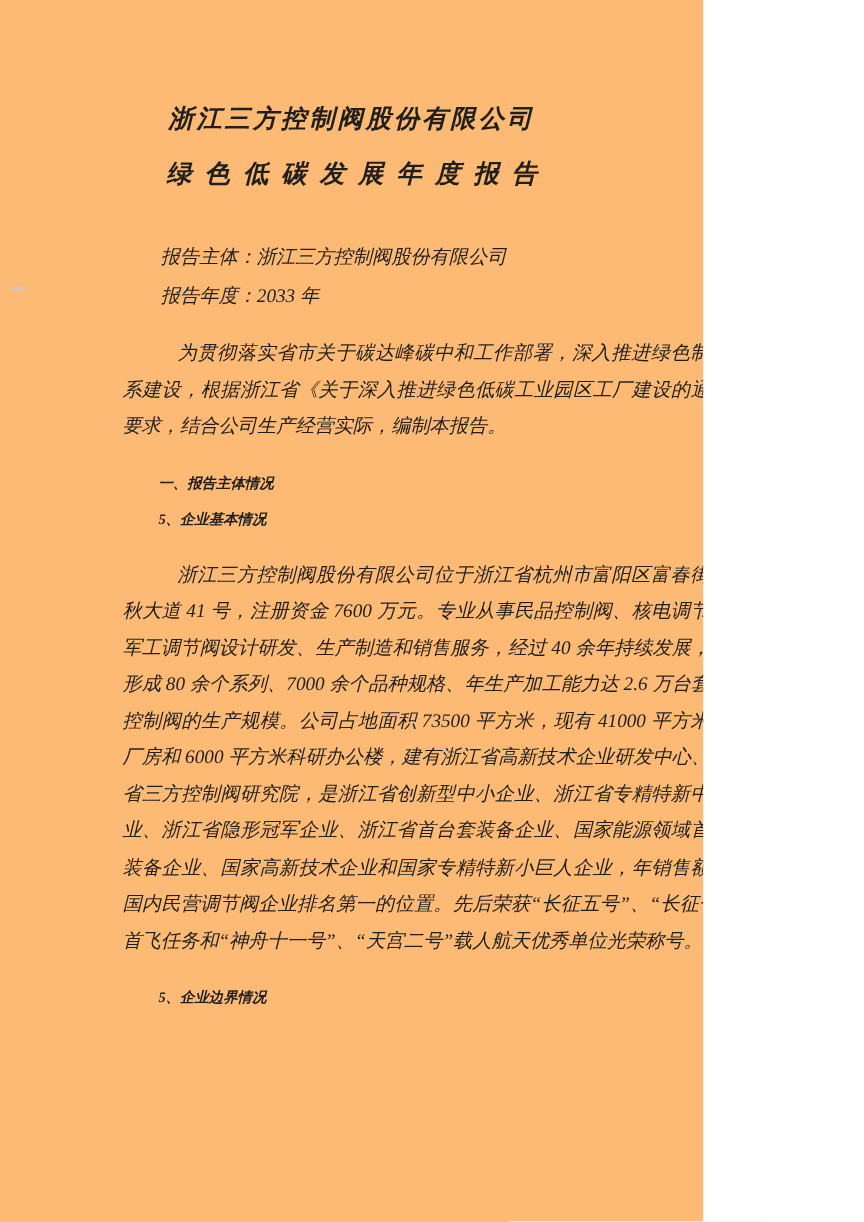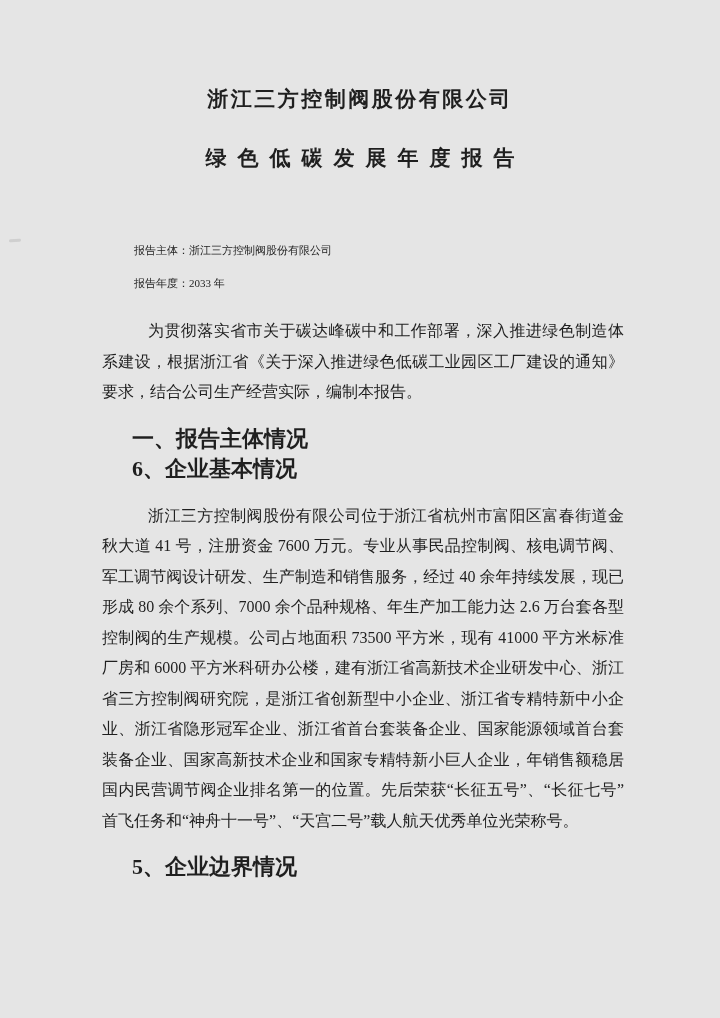--- a/index.html
+++ b/index.html
@@ -2,27 +2,28 @@
 <html lang="zh"><head>
 <meta charset="utf-8">
 <style>
   html, body {
     margin: 0;
     padding: 0;
     background: #ffffff;
   }
   .page {
     position: relative;
-    width: 720px;
+    width: 586px;
     height: 1018px;
-    background: #e5e5e5;
+    background: #fdba74;
     overflow: hidden;
     font-family: "Liberation Serif", "DejaVu Serif", serif;
     color: #1f1f1f;
     box-sizing: border-box;
+    font-style: italic;
   }
   .scan-smudge {
     position: absolute;
     left: 9px;
     top: 239px;
     width: 12px;
     height: 3px;
     background: #c9c9c9;
     border-radius: 2px;
     opacity: 0.8;
@@ -38,46 +39,46 @@
     letter-spacing: 2.5px;
     line-height: 26px;
     margin: 0;
   }
   .doc-title-line2 {
     font-size: 21px;
     font-weight: bold;
     letter-spacing: 11px;
     padding-left: 11px; 
     line-height: 26px;
-    margin: 33px 0 0 0;
+    margin: 20px 0 0 0;
   }
   .meta-block {
-    margin: 63px 0 0 134px;
-    font-size: 11px;
+    margin: 40px 0 0 134px;
+    font-size: 16px;
     line-height: 33px;
   }
   .meta-line {
     white-space: nowrap;
   }
   .doc-body {
     margin: 10px 80px 0 86px;
     width: 554px;
     font-size: 16px;
     line-height: 30.5px;
     text-align: justify;
   }
   .para {
     margin: 16px;
     text-indent: 46px;
   }
   .heading {
     margin: 0;
     font-weight: bold;
     text-indent: 46px;
-    font-size: 22px;
+    font-size: 12px;
     line-height: 30.5px;
   }
 </style>
 </head>
 <body>
 
 <div class="page">
 
   <div class="scan-smudge"></div>
 
@@ -89,21 +90,21 @@
   <div class="meta-block">
     <div class="meta-line">报告主体：浙江三方控制阀股份有限公司</div>
     <div class="meta-line">报告年度：2033 年</div>
   </div>
 
   <div class="doc-body">
     <p class="para">为贯彻落实省市关于碳达峰碳中和工作部署，深入推进绿色制造体系建设，根据浙江省《关于深入推进绿色低碳工业园区工厂建设的通知》要求，结合公司生产经营实际，编制本报告。</p>
 
     <p class="heading">一、报告主体情况</p>
 
-    <p class="heading">6、企业基本情况</p>
+    <p class="heading">5、企业基本情况</p>
 
     <p class="para">浙江三方控制阀股份有限公司位于浙江省杭州市富阳区富春街道金秋大道 41 号，注册资金 7600 万元。专业从事民品控制阀、核电调节阀、军工调节阀设计研发、生产制造和销售服务，经过 40 余年持续发展，现已形成 80 余个系列、7000 余个品种规格、年生产加工能力达 2.6 万台套各型控制阀的生产规模。公司占地面积 73500 平方米，现有 41000 平方米标准厂房和 6000 平方米科研办公楼，建有浙江省高新技术企业研发中心、浙江省三方控制阀研究院，是浙江省创新型中小企业、浙江省专精特新中小企业、浙江省隐形冠军企业、浙江省首台套装备企业、国家能源领域首台套装备企业、国家高新技术企业和国家专精特新小巨人企业，年销售额稳居国内民营调节阀企业排名第一的位置。先后荣获“长征五号”、“长征七号”首飞任务和“神舟十一号”、“天宫二号”载人航天优秀单位光荣称号。</p>
 
 
     <p class="heading">5、企业边界情况</p>
   </div>
 
 </div>
 
 </body></html>

